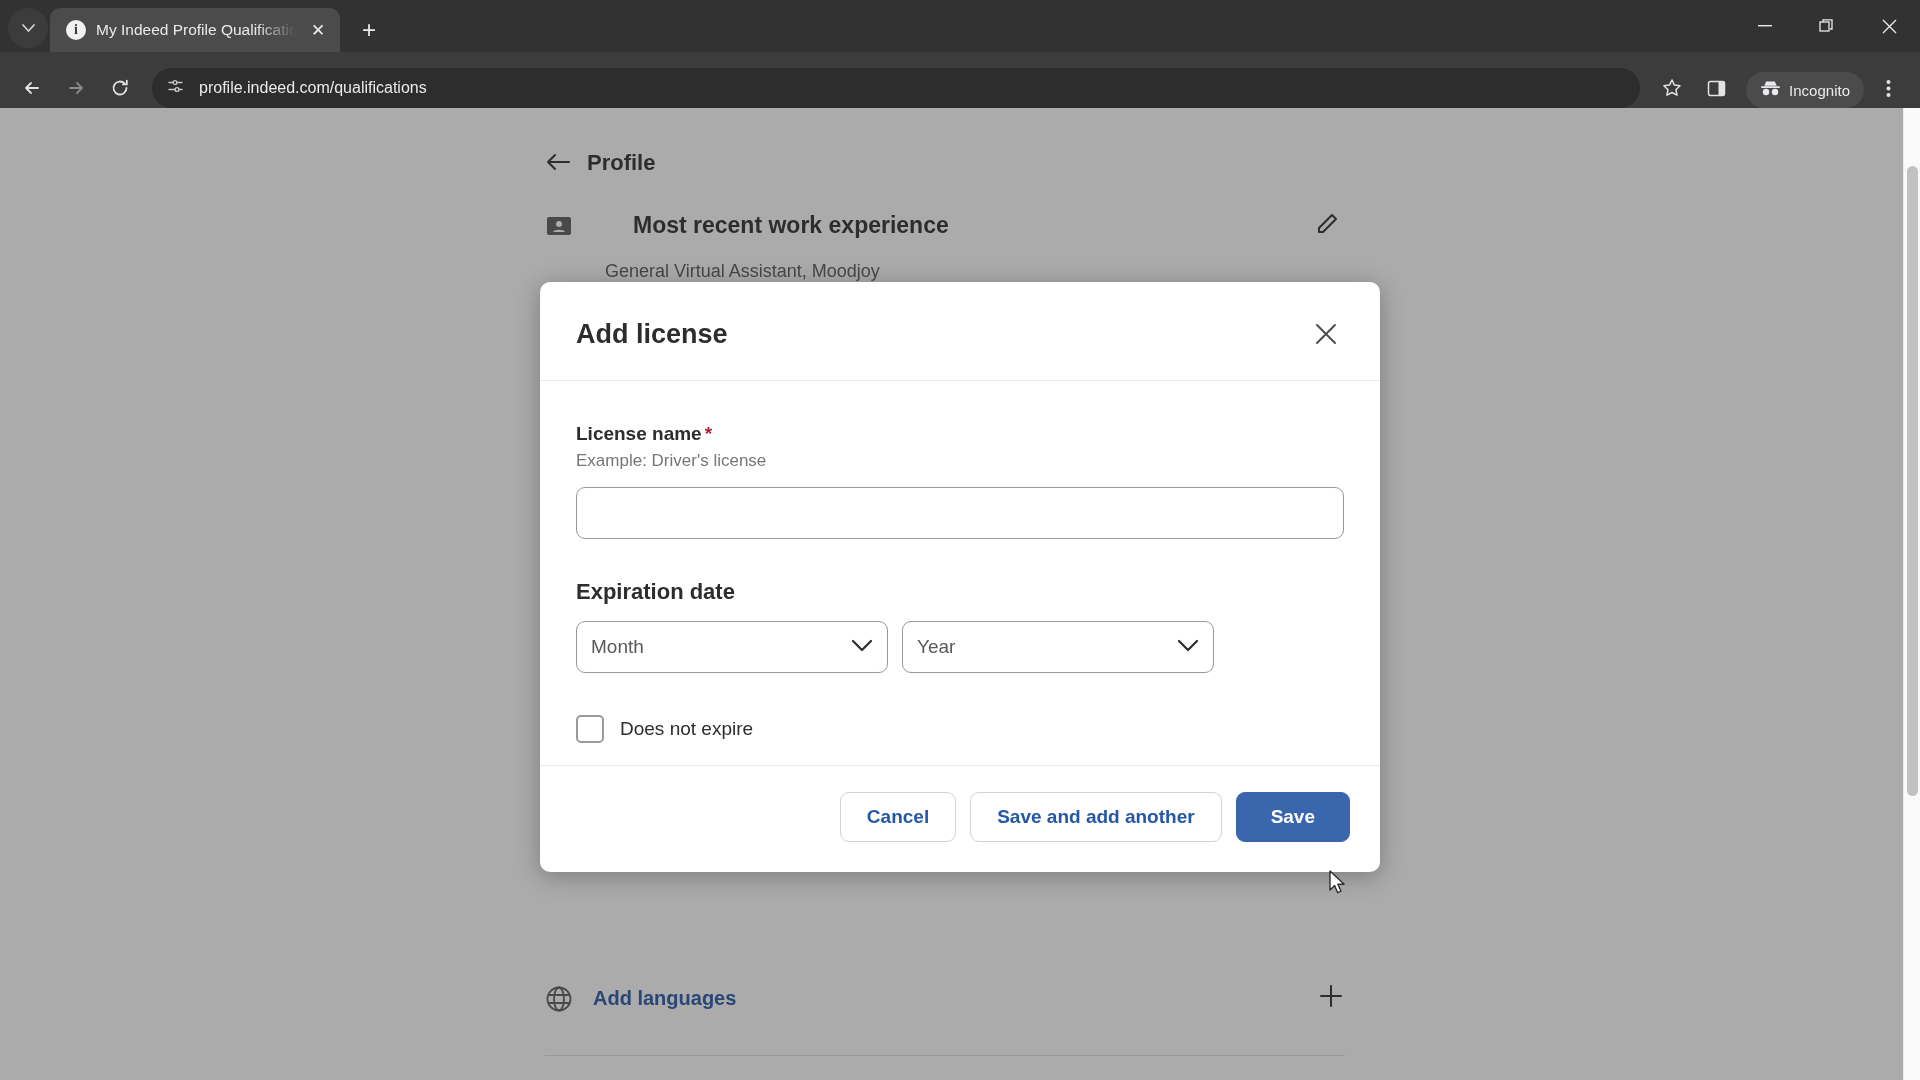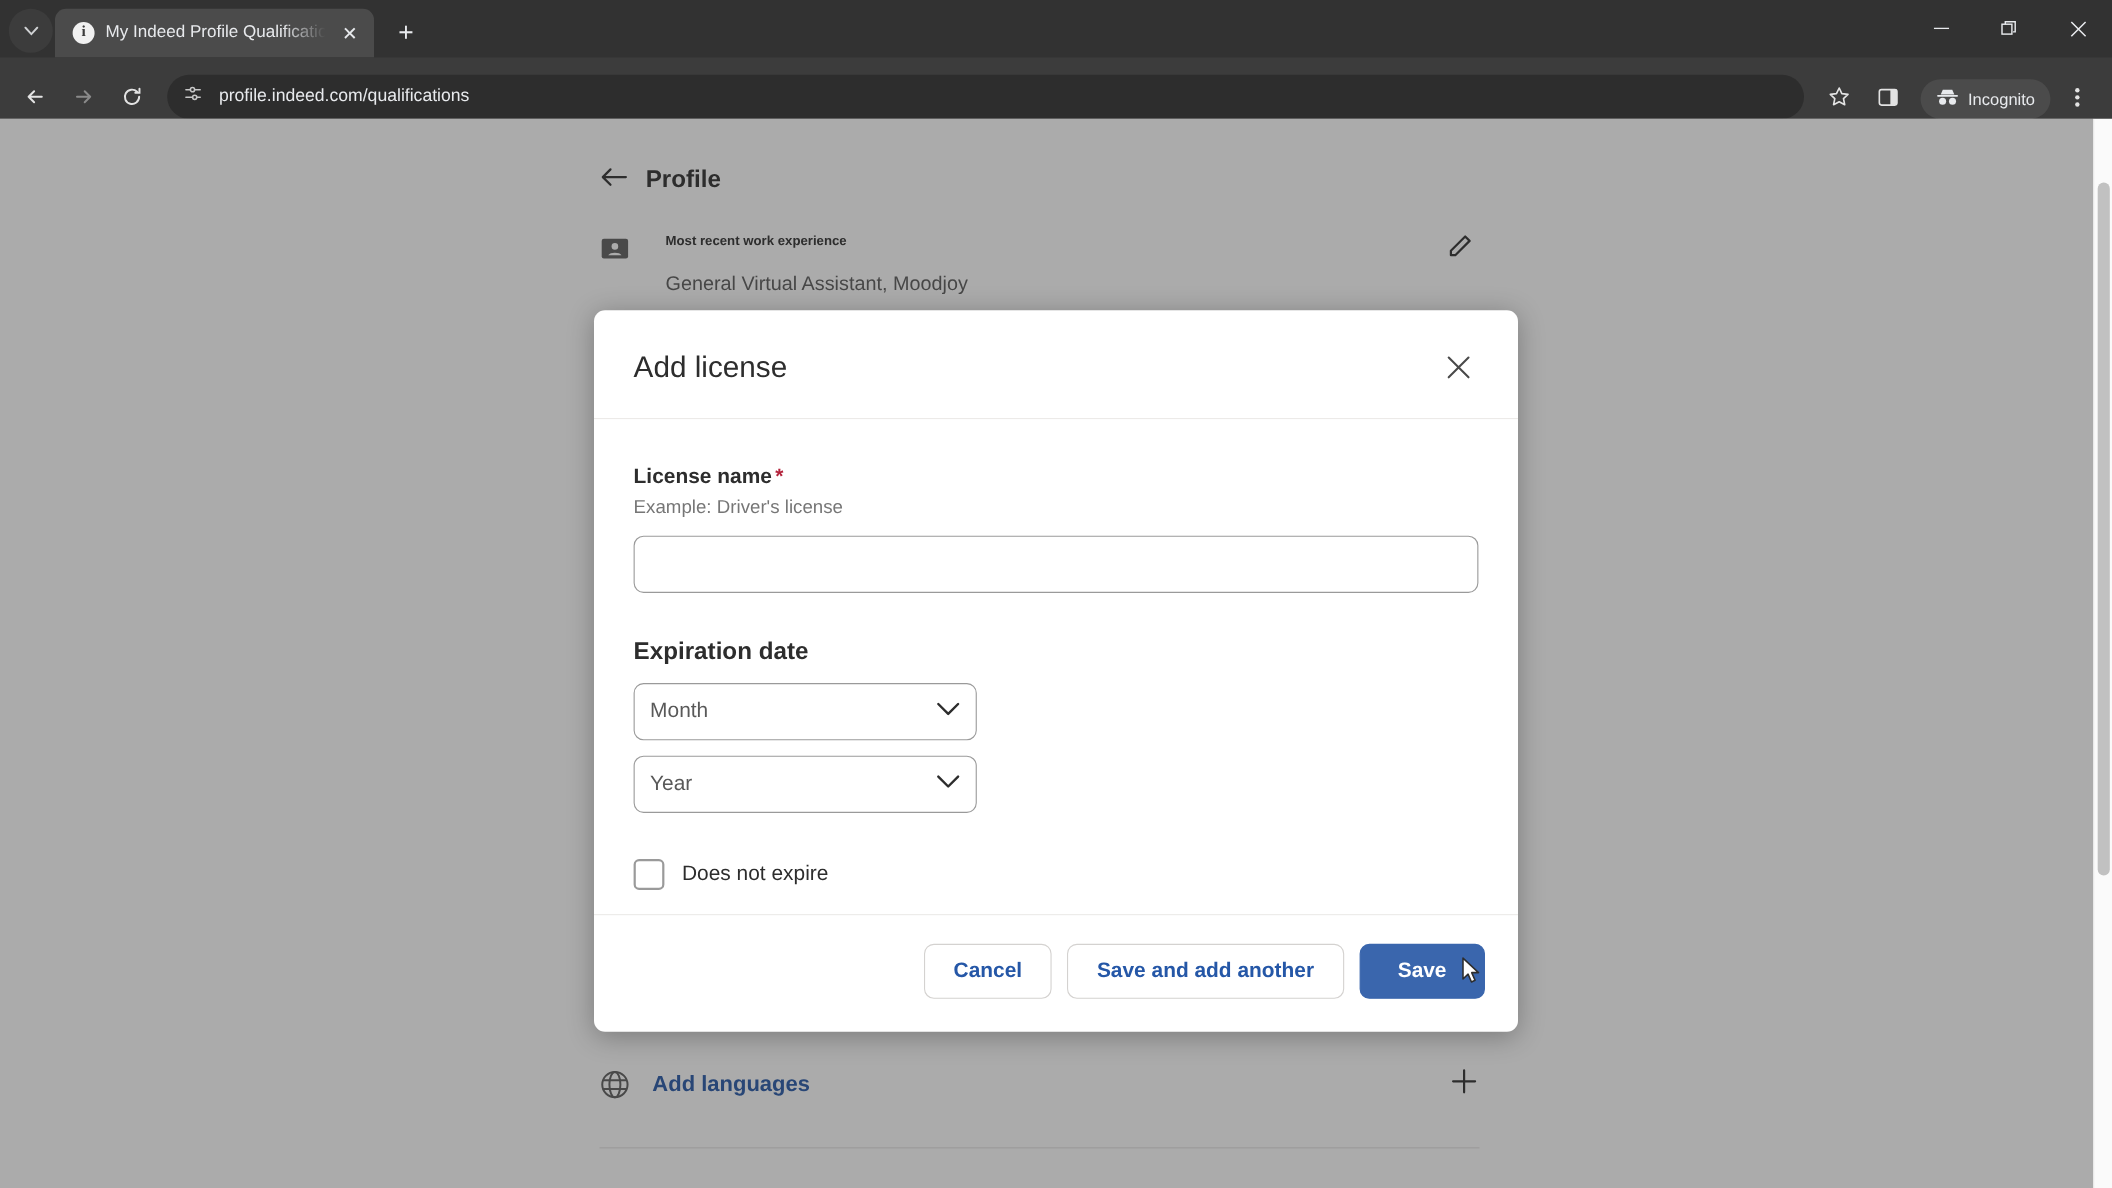--- a/index.html
+++ b/index.html
@@ -88,21 +88,21 @@
     display: flex; align-items: center; gap: 16px; padding-top: 42px;
     font-size: 22px; font-weight: bold; color: #2d2d2d;
   }
   .arrow-left { font-size: 24px; color: #2d2d2d; line-height: 1; }
 
   .section-row {
     display: flex; align-items: flex-start; gap: 32px; padding-top: 36px;
   }
   .sec-icon { width: 28px; height: 28px; flex: none; color:#5c5c5c; }
   .sec-body { flex: 1; }
-  .sec-title { font-size: 12px; font-weight: bold; color: #2d2d2d; }
+  .sec-title { font-size: 23px; font-weight: bold; color: #2d2d2d; margin-left: 28px; }
   .sec-sub { font-size: 18px; color: #595959; margin-top: 22px; }
   .sec-action { width: 30px; color:#2d2d2d; font-size: 20px; flex:none; }
 
   .lang-row {
     display:flex; align-items:center; gap: 20px; margin-top: 700px;
   }
   .lang-link { font-size: 20px; font-weight: bold; color: #2557a7; flex:1; }
   .plus { font-size: 30px; color: #2d2d2d; font-weight: 300; line-height: 1;}
 
   .divider-line { border-top: 1px solid #e4e2e0; margin-top: 40px; }
@@ -126,41 +126,41 @@
   .modal {
     position: absolute; left: 540px; top: 174px; width: 840px;
     background: #ffffff; border-radius: 10px;
     box-shadow: 0 4px 24px rgba(0,0,0,0.28);
     display: flex; flex-direction: column;
   }
   .modal-header {
     display: flex; align-items: center; padding: 34px 36px 28px 36px;
     border-bottom: 1px solid #eceae8;
   }
-  .modal-title { flex: 1; font-size: 27px; font-weight: normal; color: #2d2d2d; }
+  .modal-title { flex: 1; font-size: 27px; font-weight: bold; color: #2d2d2d; }
   .modal-close {
     width: 36px; height: 36px; display:flex; align-items:center; justify-content:center;
     font-size: 25px; color: #4a4a4a; font-weight: 300;
   }
   .modal-body { padding: 42px 36px 22px 36px; }
 
   .field-label { font-size: 19px; font-weight: bold; color: #2d2d2d; }
   .req-star { color: #b4233c; font-weight: bold; margin-left: 3px; }
   .field-hint { font-size: 17px; color: #767676; margin-top: 6px; }
 
   .text-input {
     width: 100%; height: 52px; margin-top: 16px;
     border: 1px solid #9a9a9a; border-radius: 9px; background: #fff;
     font-size: 18px; color: #2d2d2d; padding: 0 14px;
     font-family: "Liberation Sans", sans-serif;
   }
 
   .field-label2 { font-size: 22px; font-weight: bold; color: #2d2d2d; margin-top: 40px; }
 
-  .selects { display: flex; gap: 14px; margin-top: 16px; flex-direction: column; }
+  .selects { display: flex; gap: 14px; margin-top: 16px; }
   .select-box {
     height: 52px; border: 1px solid #9a9a9a; border-radius: 9px; background:#fff;
     display: flex; align-items: center; padding: 0 14px;
     font-size: 19px; color: #595959; position: relative;
   }
   .select-box.month { width: 312px; }
   .select-box.year  { width: 312px; }
   .select-box .sel-val { flex: 1; }
   .chev { width: 22px; height: 22px; flex:none; color:#2d2d2d; }
 

